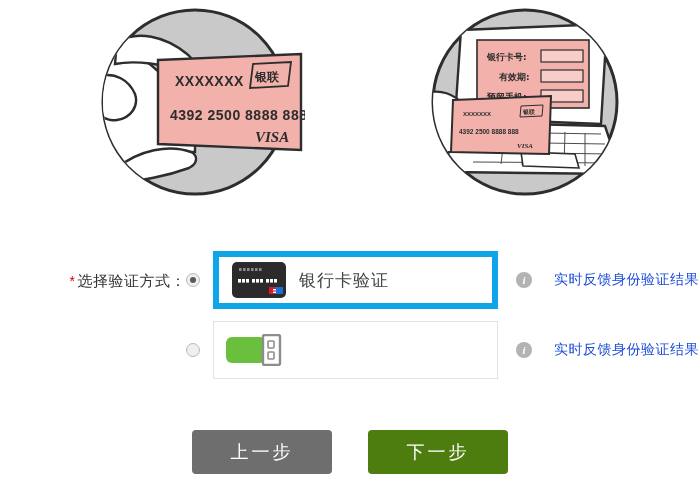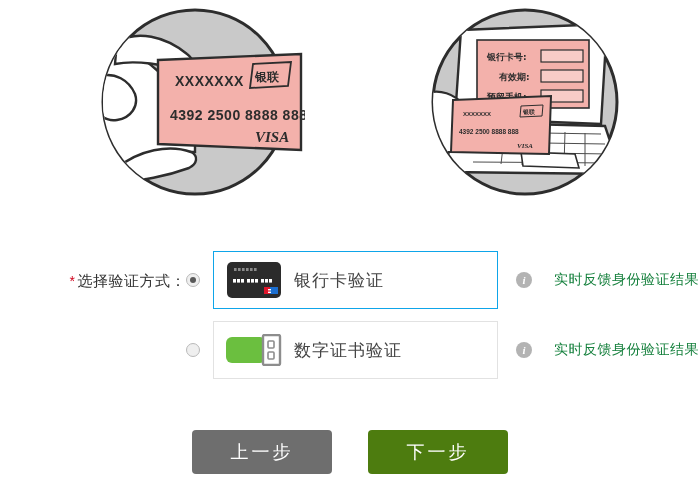--- a/index.html
+++ b/index.html
@@ -100,21 +100,21 @@
     width: 285px;
     height: 58px;
     box-sizing: border-box;
     border: 1px solid #e2e2e2;
     background: #ffffff;
     display: flex;
     align-items: center;
     cursor: pointer;
   }
   .option-box.selected {
-    border: 1px solid #0ea5e9;
+    border: 6px solid #0ea5e9;
   }
   .option-icon {
     width: 80px;
     flex: 0 0 auto;
     display: flex;
     align-items: center;
     justify-content: center;
   }
   .option-text {
     font-size: 17px;
@@ -139,21 +139,21 @@
     font-weight: bold;
     font-size: 11px;
     line-height: 16px;
     text-align: center;
     flex: 0 0 auto;
     cursor: pointer;
   }
   .hint-text {
     margin-left: 22px;
     font-size: 14px;
-    color: #15803d;
+    color: #1d4ed8;
     white-space: nowrap;
     letter-spacing: 0.5px;
   }
 
   
   .button-row {
     position: absolute;
     top: 430px;
     left: 0;
     width: 700px;
@@ -328,21 +328,20 @@
 
         <div class="option-box">
           <div class="option-icon">
             <svg width="58" height="32" viewBox="0 0 58 32">
               <rect x="1" y="3" width="40" height="26" rx="6" fill="#6bbf3f"></rect>
               <rect x="38" y="1" width="17" height="30" rx="1.5" fill="#ffffff" stroke="#8d8d8d" stroke-width="2.4"></rect>
               <rect x="43" y="7" width="6" height="7" rx="1" fill="#ffffff" stroke="#8d8d8d" stroke-width="1.6"></rect>
               <rect x="43" y="18" width="6" height="7" rx="1" fill="#ffffff" stroke="#8d8d8d" stroke-width="1.6"></rect>
             </svg>
           </div>
-          <div class="option-text">数字证书验证</div>
         </div>
 
         <div class="hint-group">
           <div class="info-icon">i</div>
           <div class="hint-text">实时反馈身份验证结果</div>
         </div>
       </div>
 
     </div>
   </div>

